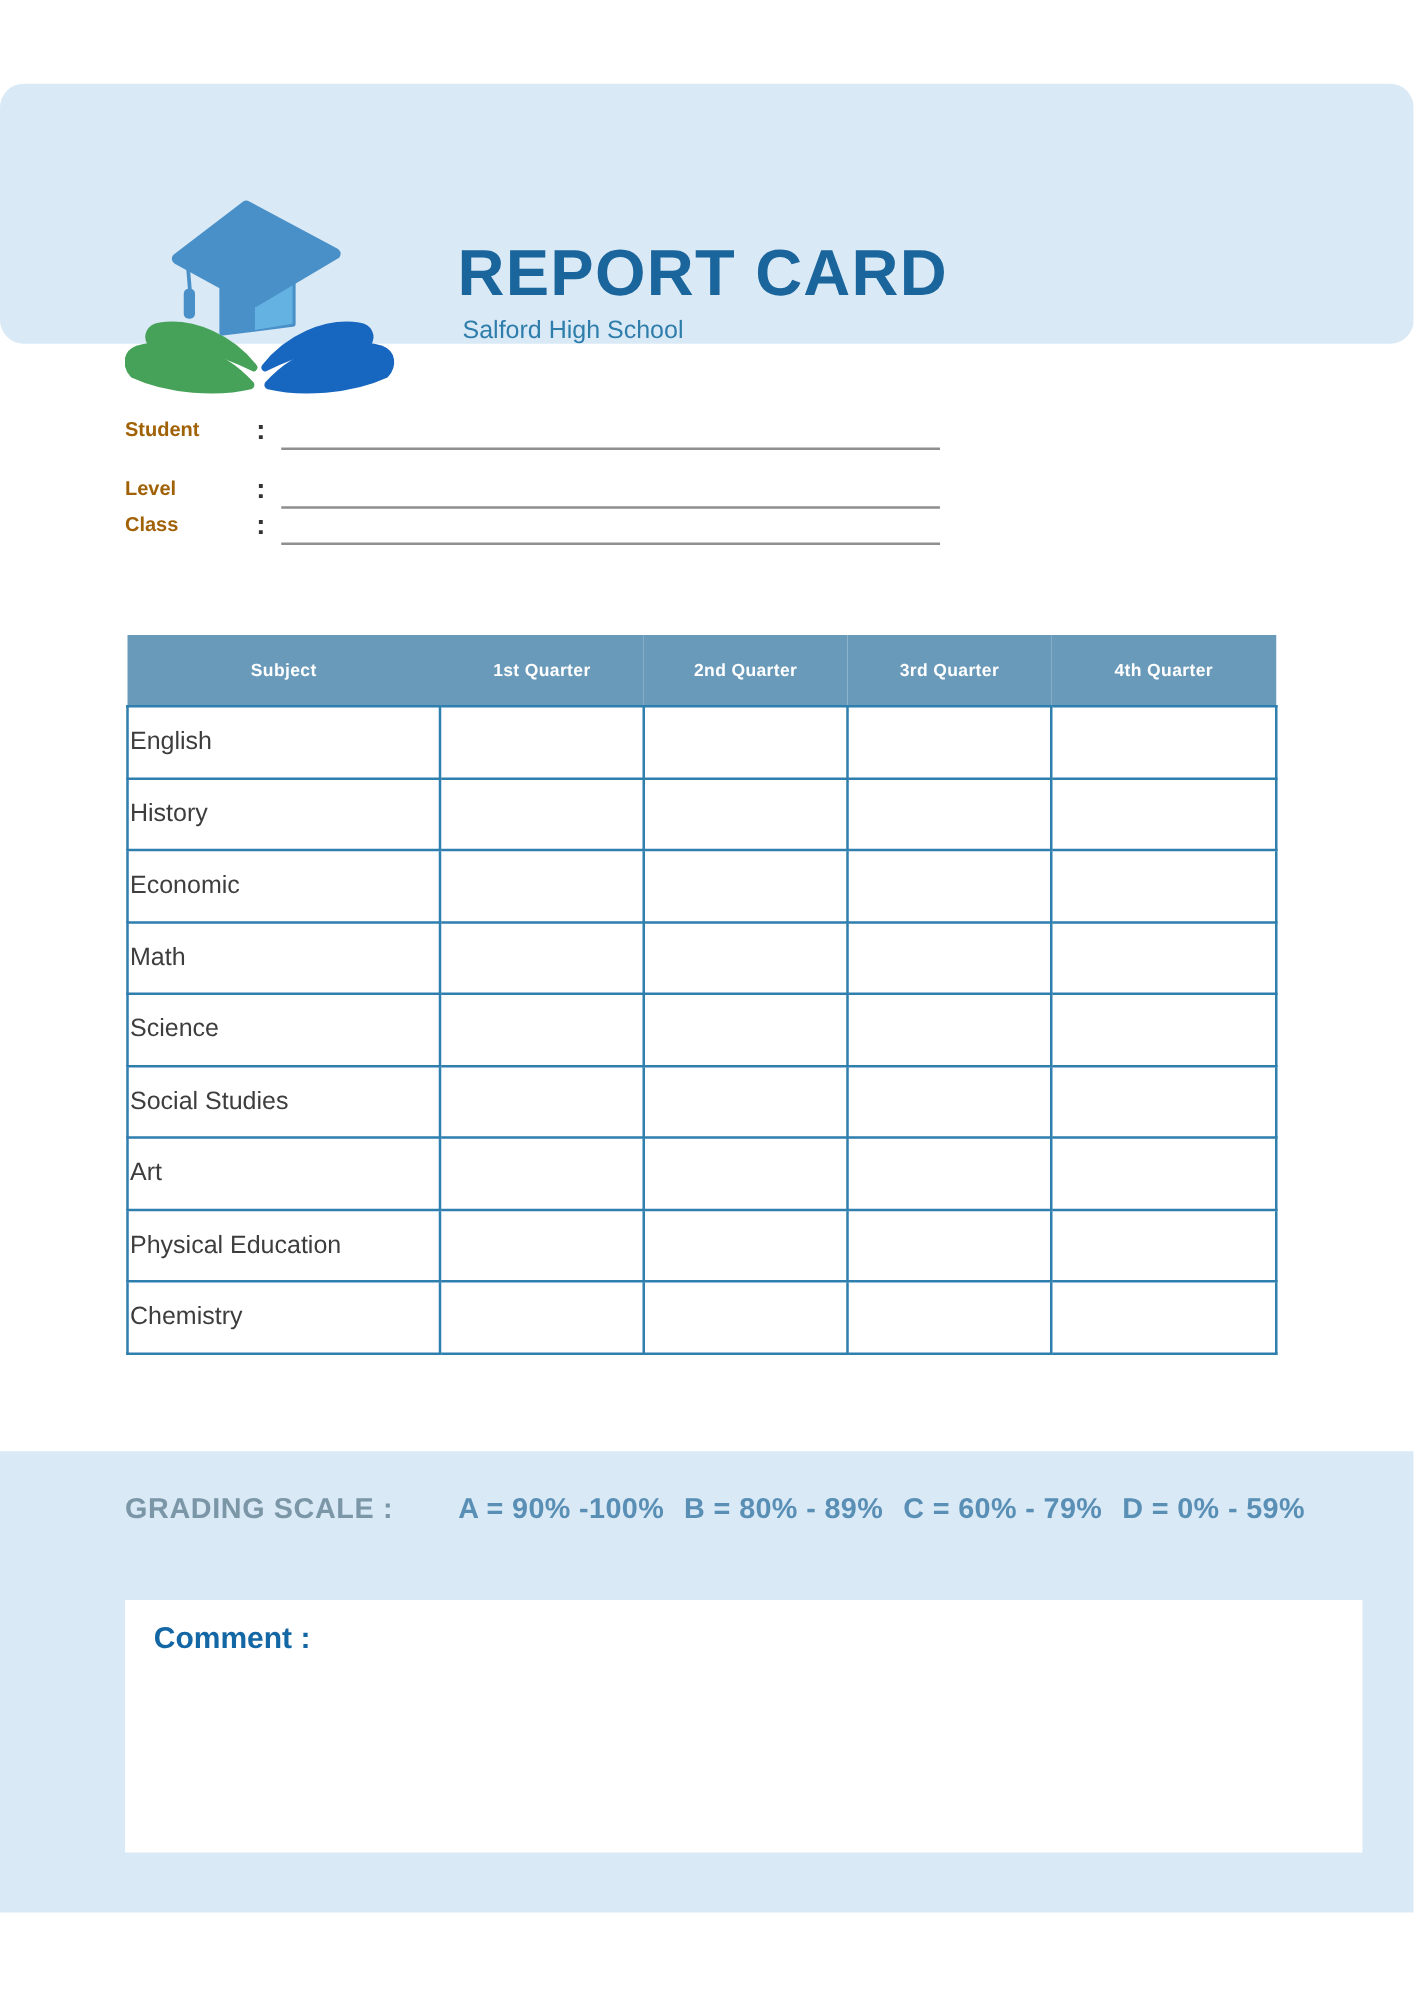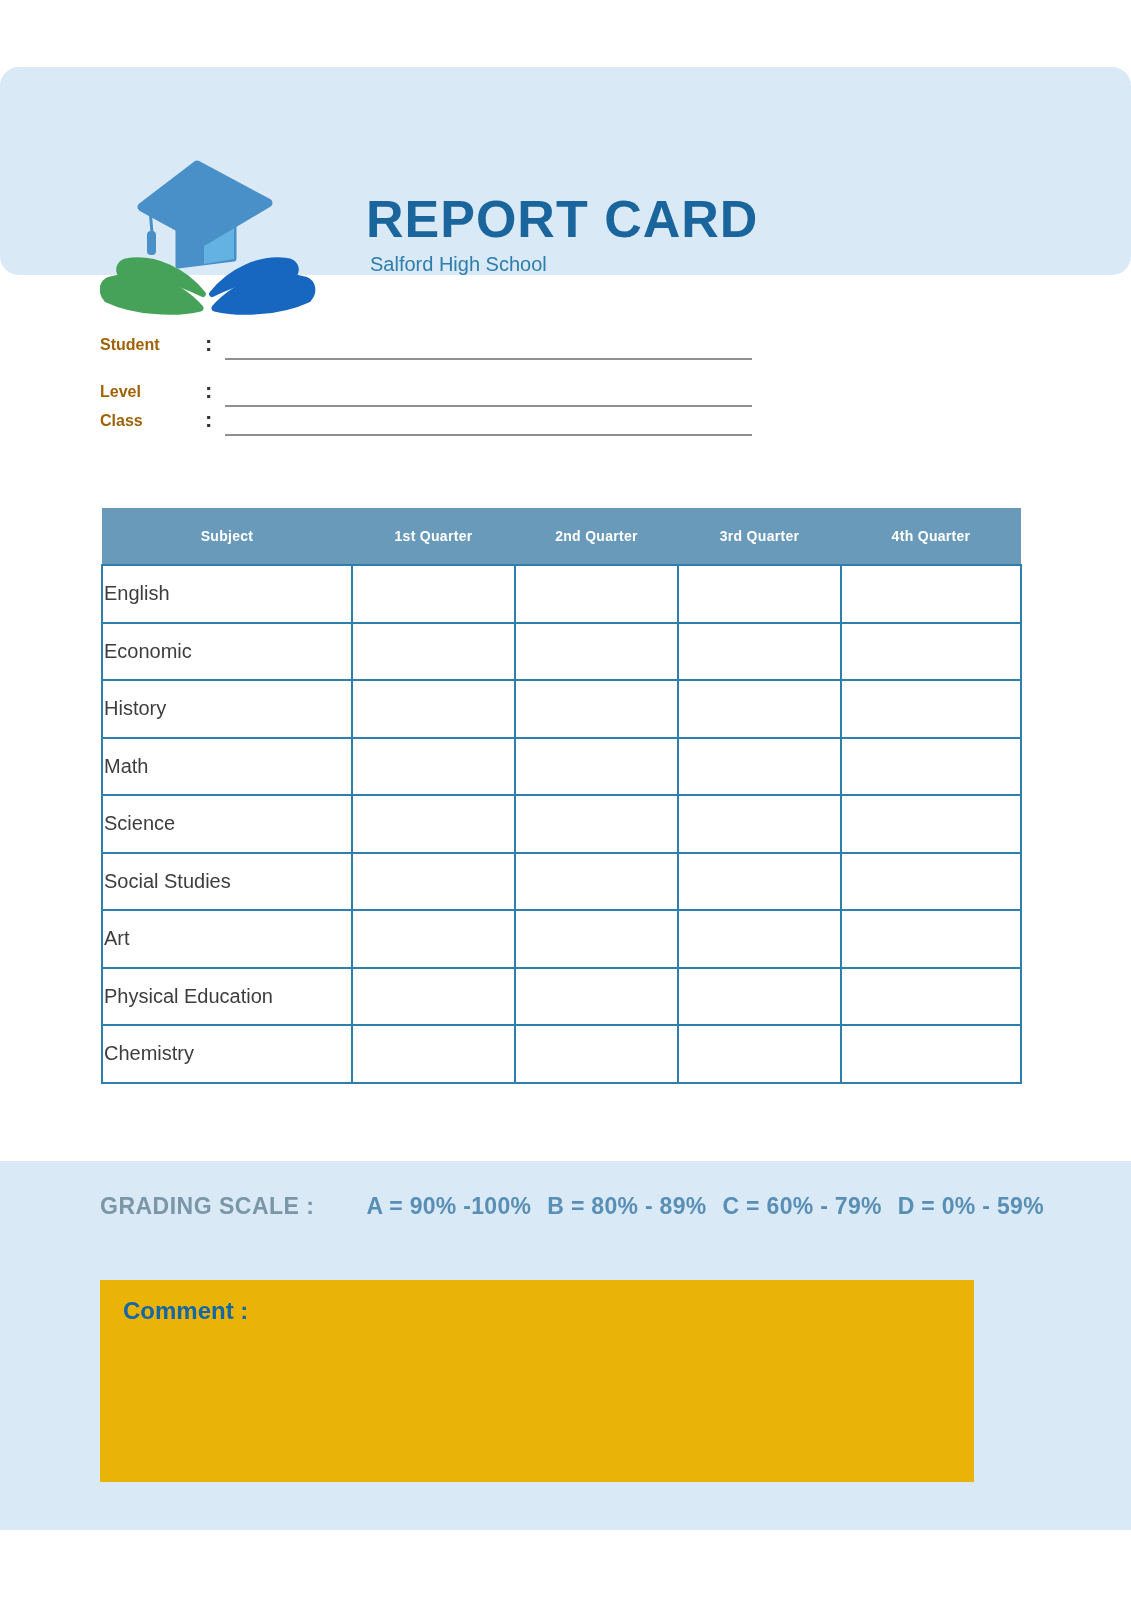--- a/index.html
+++ b/index.html
@@ -126,22 +126,22 @@
     font-size: 23px;
     font-weight: bold;
     color: #5a8fb5;
     letter-spacing: 0.3px;
     margin-right: 16px;
   }
   
   .comment-box {
     position: absolute;
     left: 100px; top: 119px;
-    width: 874px; height: 202px;
-    background: #eab308;
+    width: 990px; height: 202px;
+    background: #ffffff;
   }
   .comment-label {
     position: absolute;
     left: 23px; top: 17px;
     font-size: 24px;
     font-weight: bold;
     color: #1467a5;
   }
 </style>
 </head>
@@ -196,28 +196,28 @@
     </thead>
     <tbody>
       <tr>
         <td>English</td>
         <td></td>
         <td></td>
         <td></td>
         <td></td>
       </tr>
       <tr>
+        <td>History</td>
+        <td></td>
+        <td></td>
+        <td></td>
+        <td></td>
+      </tr>
+      <tr>
         <td>Economic</td>
-        <td></td>
-        <td></td>
-        <td></td>
-        <td></td>
-      </tr>
-      <tr>
-        <td>History</td>
         <td></td>
         <td></td>
         <td></td>
         <td></td>
       </tr>
       <tr>
         <td>Math</td>
         <td></td>
         <td></td>
         <td></td>

